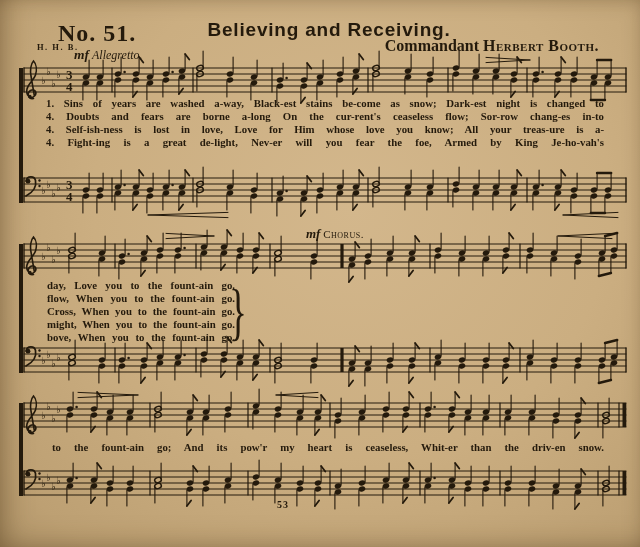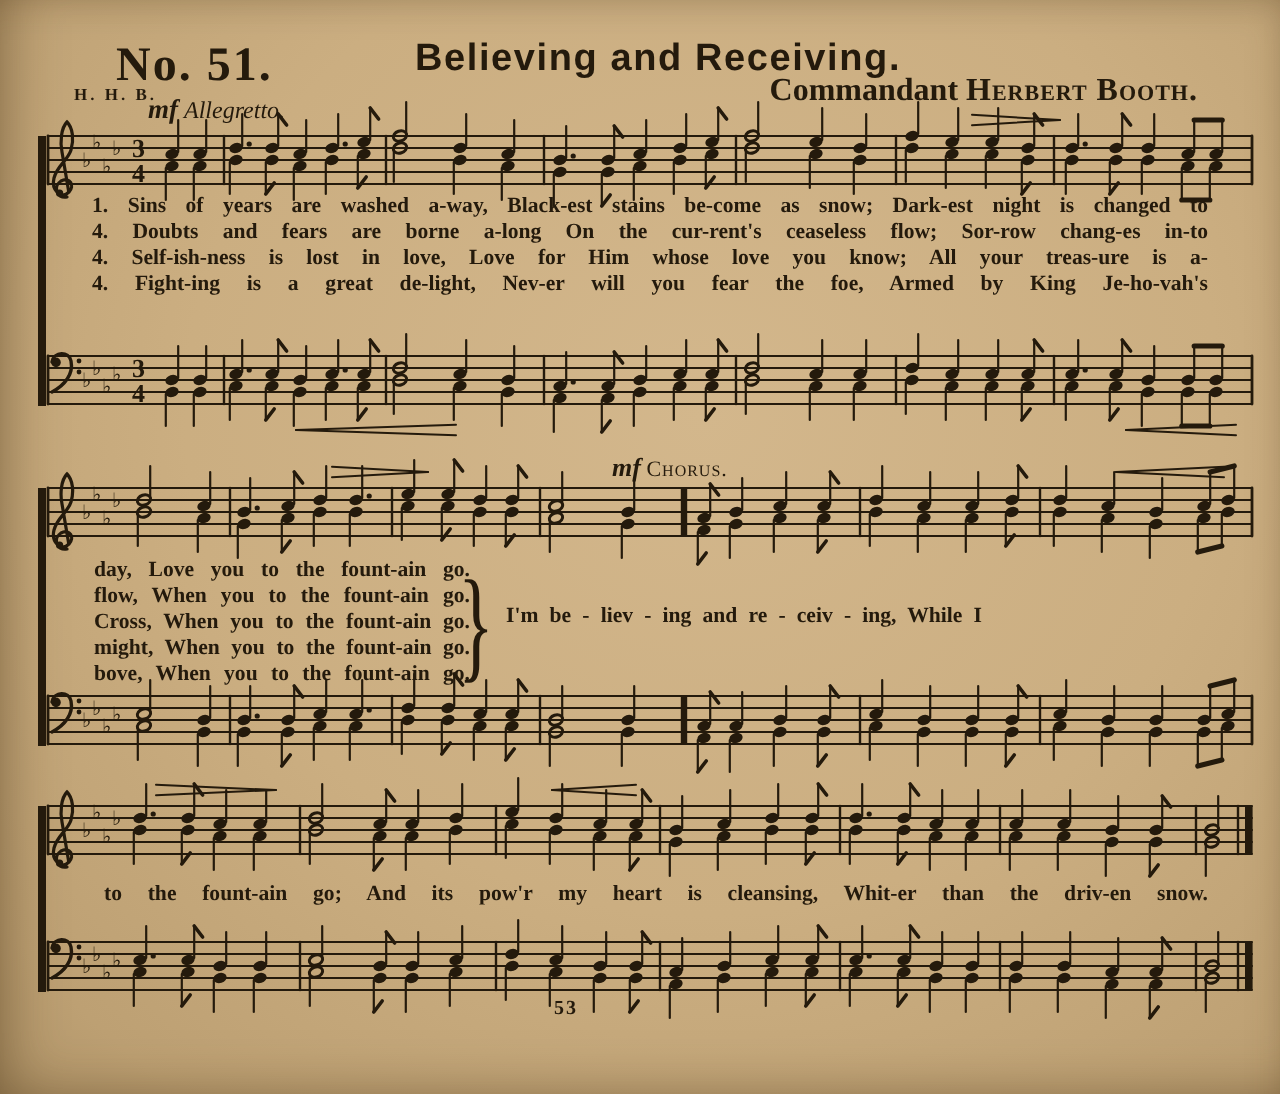--- a/index.html
+++ b/index.html
@@ -950,18 +950,17 @@
   <div class="abs chorus-label"><span class="dyn">mf</span>&nbsp;<span class="smallcaps">Chorus.</span></div>
 
   <div class="abs repeat-block">
     <div class="lyric">day, Love you to the fount-ain go.</div>
     <div class="lyric">flow, When you to the fount-ain go.</div>
     <div class="lyric">Cross, When you to the fount-ain go.</div>
     <div class="lyric">might, When you to the fount-ain go.</div>
     <div class="lyric">bove, When you to the fount-ain go.</div>
   </div>
   <div class="abs brace">}</div>
-  <div class="abs lyric chorus-inline">I'm be - liev - ing and re - ceiv - ing, While I</div>
 
-  <div class="abs lyric final-line">to the fount-ain go; And its pow'r my heart is cleansing, Whit-er than the driv-en snow.</div>
+  <div class="abs lyric final-line">to the fount-ain go; And its pow'r my heart is ceaseless, Whit-er than the driv-en snow.</div>
 
   <div class="abs pagenum">53</div>
 </div>
 
 </body></html>

